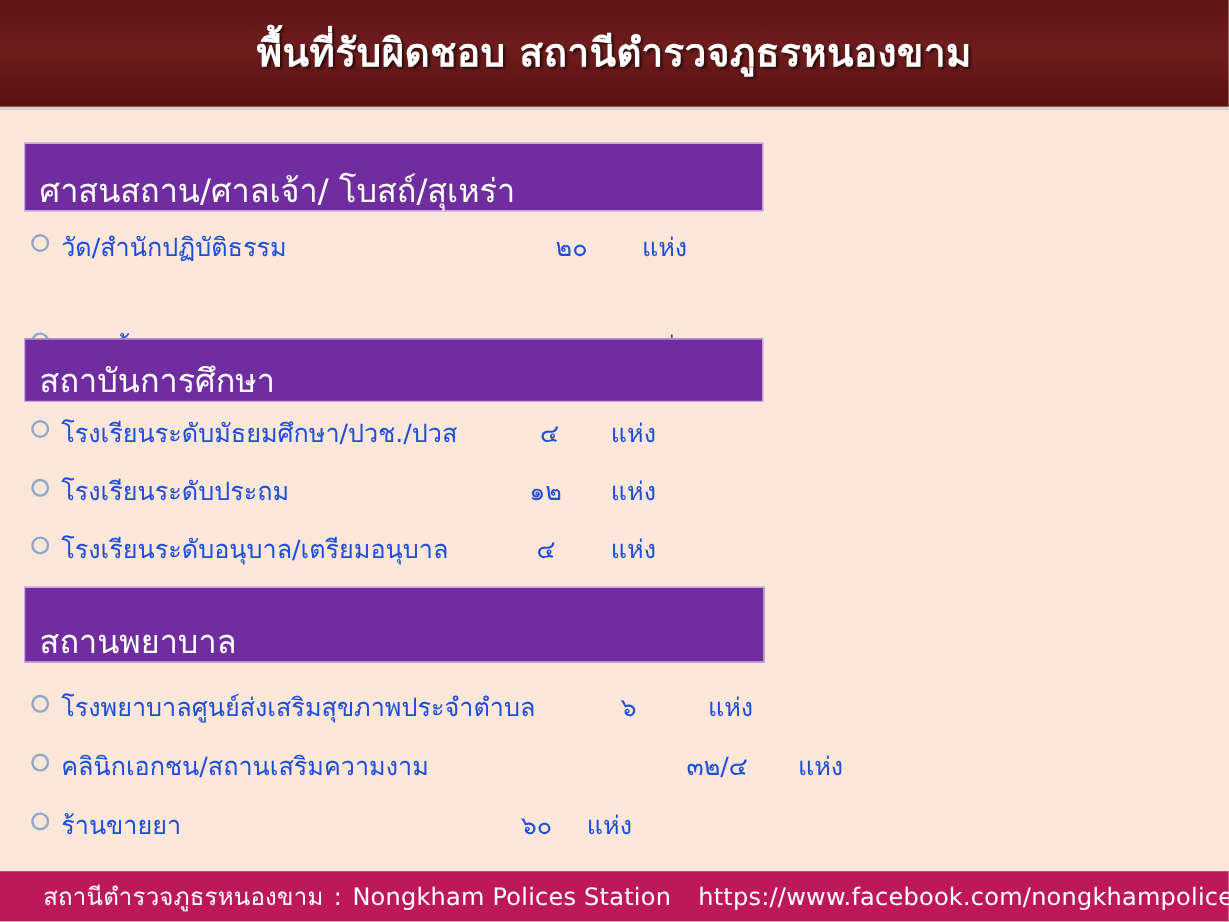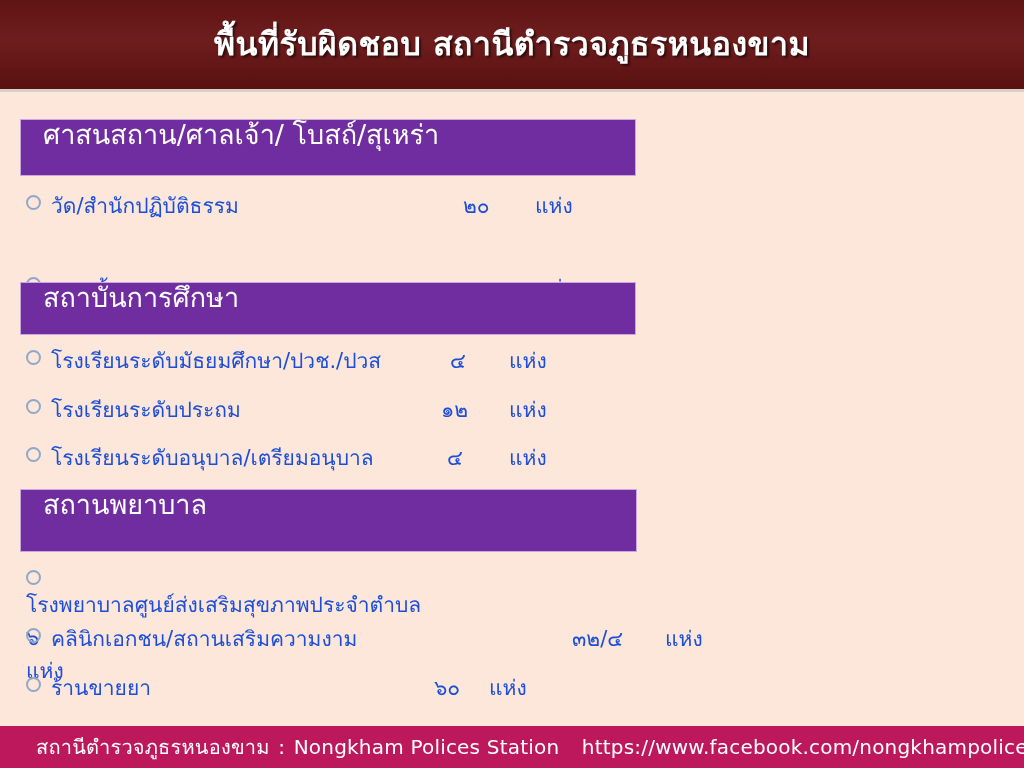--- a/index.html
+++ b/index.html
@@ -51,22 +51,22 @@
     background: #fce7da;
   }
 
   .section-header {
     position: absolute;
     left: 20px;
     background: #6f2da0;
     border: 1px solid #c9a8e0;
     box-sizing: border-box;
     display: flex;
-    align-items: flex-start;
-    padding-left: 22px;
+    align-items: flex-end;
+    padding-left: 12px;
   }
   .section-header .section-title {
     color: #ffffff;
     font-size: 27px;
     font-weight: 400;
     line-height: 1.1;
     white-space: nowrap;
   }
 
   #hdr-religion { top: 27px; width: 616px; height: 57px; }
@@ -115,21 +115,21 @@
 
   #row-primary { top: 301px; }
   #row-primary .label { width: 390px; }
   #row-primary .count { width: 68px; }
 
   #row-kindergarten { top: 349px; }
   #row-kindergarten .label { width: 396px; }
   #row-kindergarten .count { width: 62px; }
 
   
-  #row-health-center { top: 481px; flex-direction: column; }
+  #row-health-center { top: 481px; }
   #row-health-center .label { width: 466px; }
   #row-health-center .count { width: 73px; }
 
   #row-clinic { top: 530px; }
   #row-clinic .label { width: 521px; }
   #row-clinic .count { width: 93px; }
 
   #row-pharmacy { top: 579px; }
   #row-pharmacy .label { width: 383px; }
   #row-pharmacy .count { width: 55px; }

